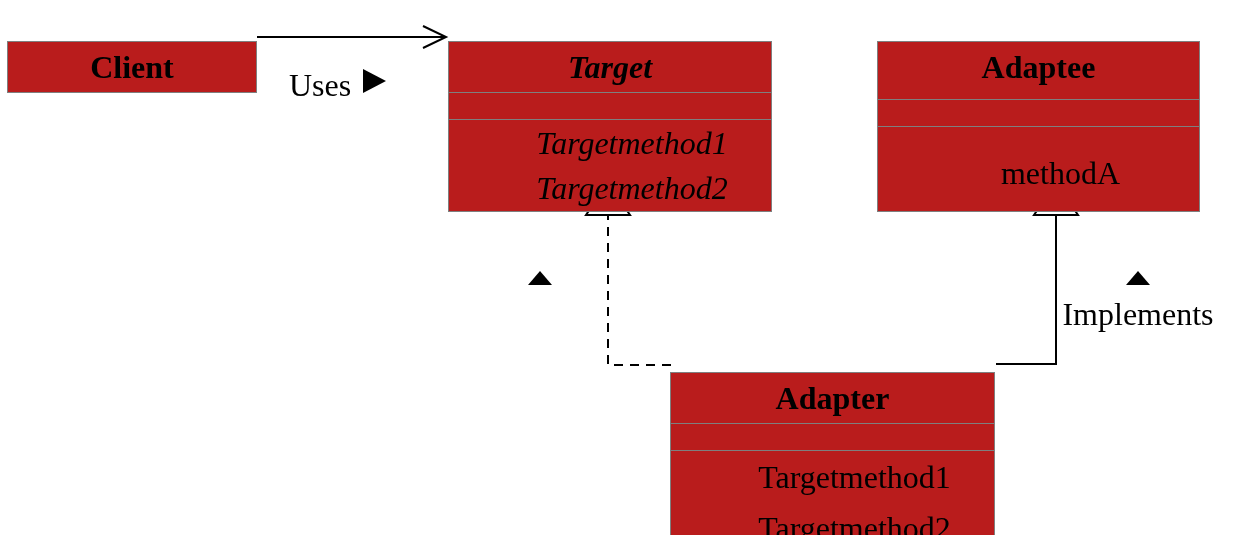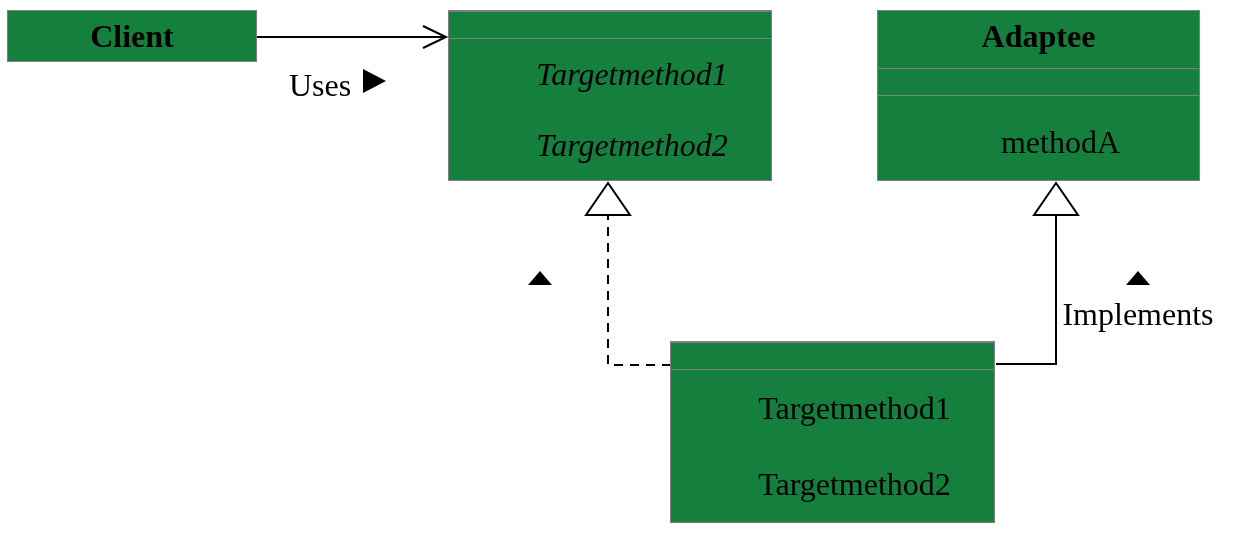--- a/index.html
+++ b/index.html
@@ -12,25 +12,26 @@
     font-family: "Liberation Serif", "DejaVu Serif", serif;
     color: #000000;
   }
   .wires {
     position: absolute;
     left: 0; top: 0;
     width: 1247px; height: 535px;
   }
   .uml-class {
     position: absolute;
-    background: #15803d;
+    background: #b91c1c;
     border: 1.5px solid #7f7f7f;
     box-sizing: border-box;
     display: flex;
     flex-direction: column;
+    margin-top: 31px;
   }
   .box-client  { left: 7px;   top: 10px;  width: 250px; height: 52px; }
   .box-target  { left: 448px; top: 10px;  width: 324px; height: 171px; }
   .box-adaptee { left: 877px; top: 10px;  width: 323px; height: 171px; gap: 7px; }
   .box-adapter { left: 670px; top: 341px; width: 325px; height: 182px; }
   .compartment.title {
     height: 50px;
     flex: 0 0 auto;
     display: flex;
     align-items: center;
@@ -106,36 +107,38 @@
       <polyline points="996,364 1056,364 1056,216" fill="none" stroke="#000000" stroke-width="2"></polyline>
       <polygon points="1056,183 1034,215 1078,215" fill="#ffffff" stroke="#000000" stroke-width="2"></polygon>
     </g>
   </svg>
 
   <div class="uml-class box-client">
     <div class="compartment title">Client</div>
   </div>
 
   <div class="uml-class box-target">
+    <div class="compartment title italic">Target</div>
     <div class="compartment attrs"></div>
     <div class="compartment methods">
       <div class="method italic">Targetmethod1</div>
       <div class="method italic">Targetmethod2</div>
     </div>
   </div>
 
   <div class="uml-class box-adaptee">
     <div class="compartment title">Adaptee</div>
     <div class="compartment attrs"></div>
     <div class="compartment methods">
       <div class="method">methodA</div>
     </div>
   </div>
 
   <div class="uml-class box-adapter">
+    <div class="compartment title">Adapter</div>
     <div class="compartment attrs"></div>
     <div class="compartment methods">
       <div class="method">Targetmethod1</div>
       <div class="method">Targetmethod2</div>
     </div>
   </div>
 
   <div class="rel-label uses">
     <span>Uses</span>
     <span class="tri-right"></span>

